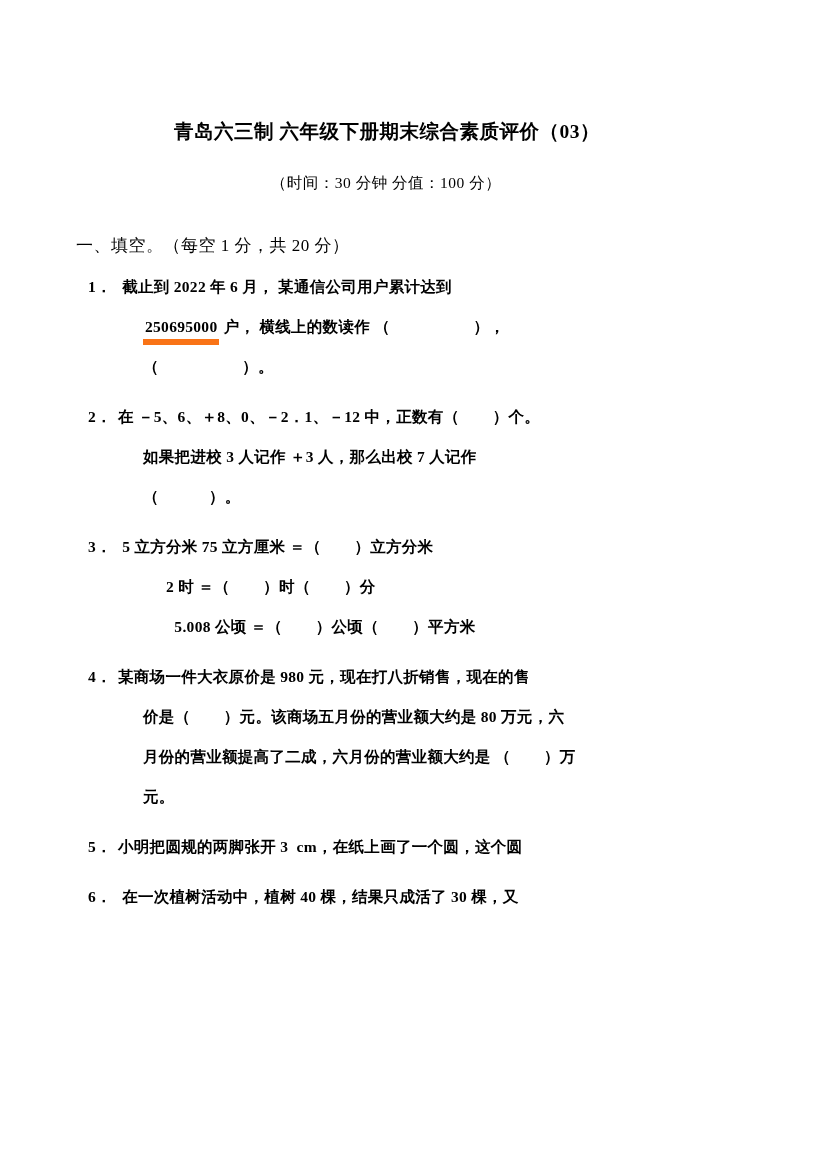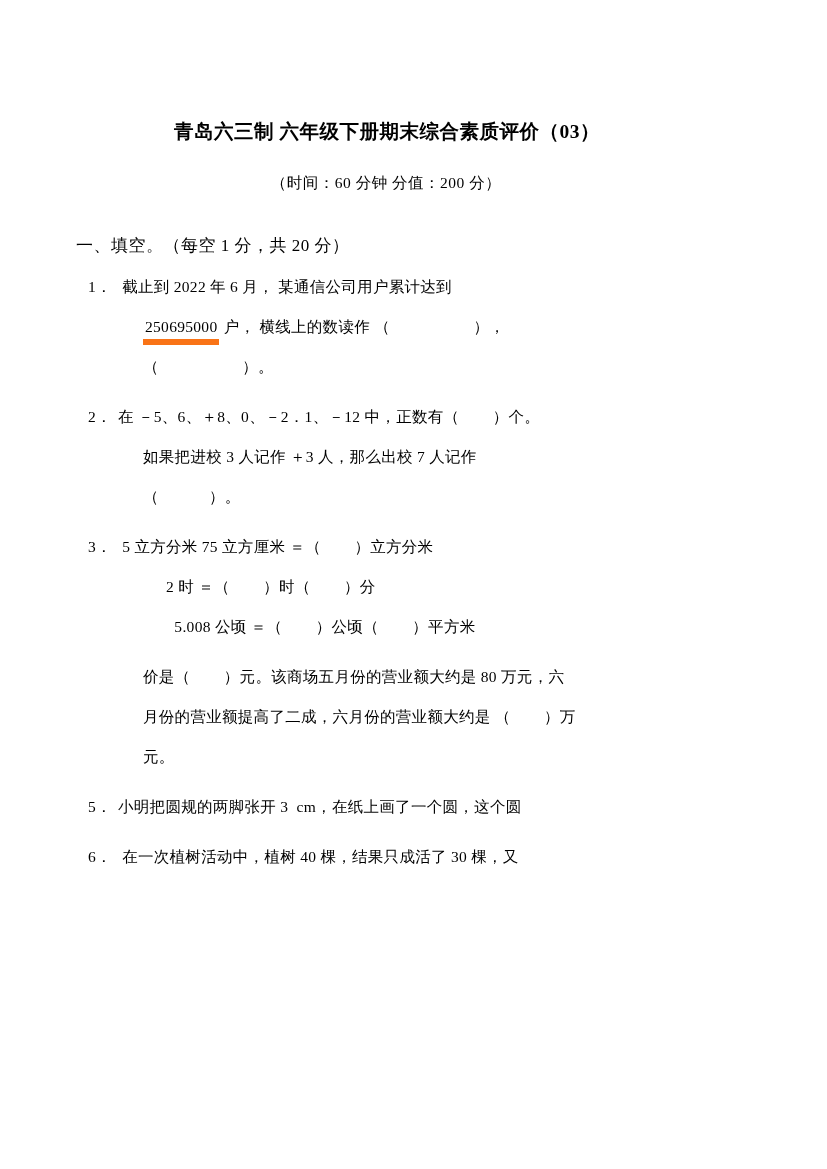--- a/index.html
+++ b/index.html
@@ -45,20 +45,21 @@
     letter-spacing: 0.5px;
   }
   .q {
     font-size: 15.5px;
     line-height: 40px;
     margin-top: 10px;
     letter-spacing: 0.3px;
   }
   .q-line {
     white-space: pre-wrap;
+    font-weight: bold;
   }
   .indent2 { padding-left: 55px; }
   .indent3 { padding-left: 78px; }
   .ul {
     border-bottom: 6px solid #f97316;
     padding: 0 2px 1px 2px;
     display: inline-block;
     line-height: 22px;
   }
   .num {
@@ -66,21 +67,21 @@
     min-width: 30px;
   }
 </style>
 </head>
 <body>
 
 <div class="page">
 
   <div class="doc-title">青岛六三制 六年级下册期末综合素质评价（03）</div>
 
-  <div class="doc-subtitle">（时间：60 分钟    分值：200 分）</div>
+  <div class="doc-subtitle">（时间：30 分钟    分值：100 分）</div>
 
   <div class="section-head">一、填空。（每空 1 分，共 20 分）</div>
 
   <div class="q">
     <div class="q-line"><span class="num">1．</span><span> 截止到 2022 年 6 月， 某通信公司用户累计达到</span></div>
     <div class="q-line indent2"><span class="ul">250695000</span><span> 户， 横线上的数读作 （</span><span>                    ），</span></div>
     <div class="q-line indent2">（                    ）。</div>
   </div>
 
   <div class="q">
@@ -89,20 +90,21 @@
     <div class="q-line indent2">（            ）。</div>
   </div>
 
   <div class="q">
     <div class="q-line"><span class="num">3．</span><span> 5 立方分米 75 立方厘米 ＝（        ）立方分米</span></div>
     <div class="q-line indent3">2 时 ＝（        ）时（        ）分</div>
     <div class="q-line indent3">  5.008 公顷 ＝（        ）公顷（        ）平方米</div>
   </div>
 
   <div class="q">
+    <div class="q-line"><span class="num">4．</span><span>某商场一件大衣原价是 980 元，现在打八折销售，现在的售</span></div>
     <div class="q-line indent2">价是（        ）元。该商场五月份的营业额大约是 80 万元，六</div>
     <div class="q-line indent2">月份的营业额提高了二成，六月份的营业额大约是 （        ）万</div>
     <div class="q-line indent2">元。</div>
   </div>
 
   <div class="q">
     <div class="q-line"><span class="num">5．</span><span>小明把圆规的两脚张开 3  cm，在纸上画了一个圆，这个圆</span></div>
   </div>
 
   <div class="q">

